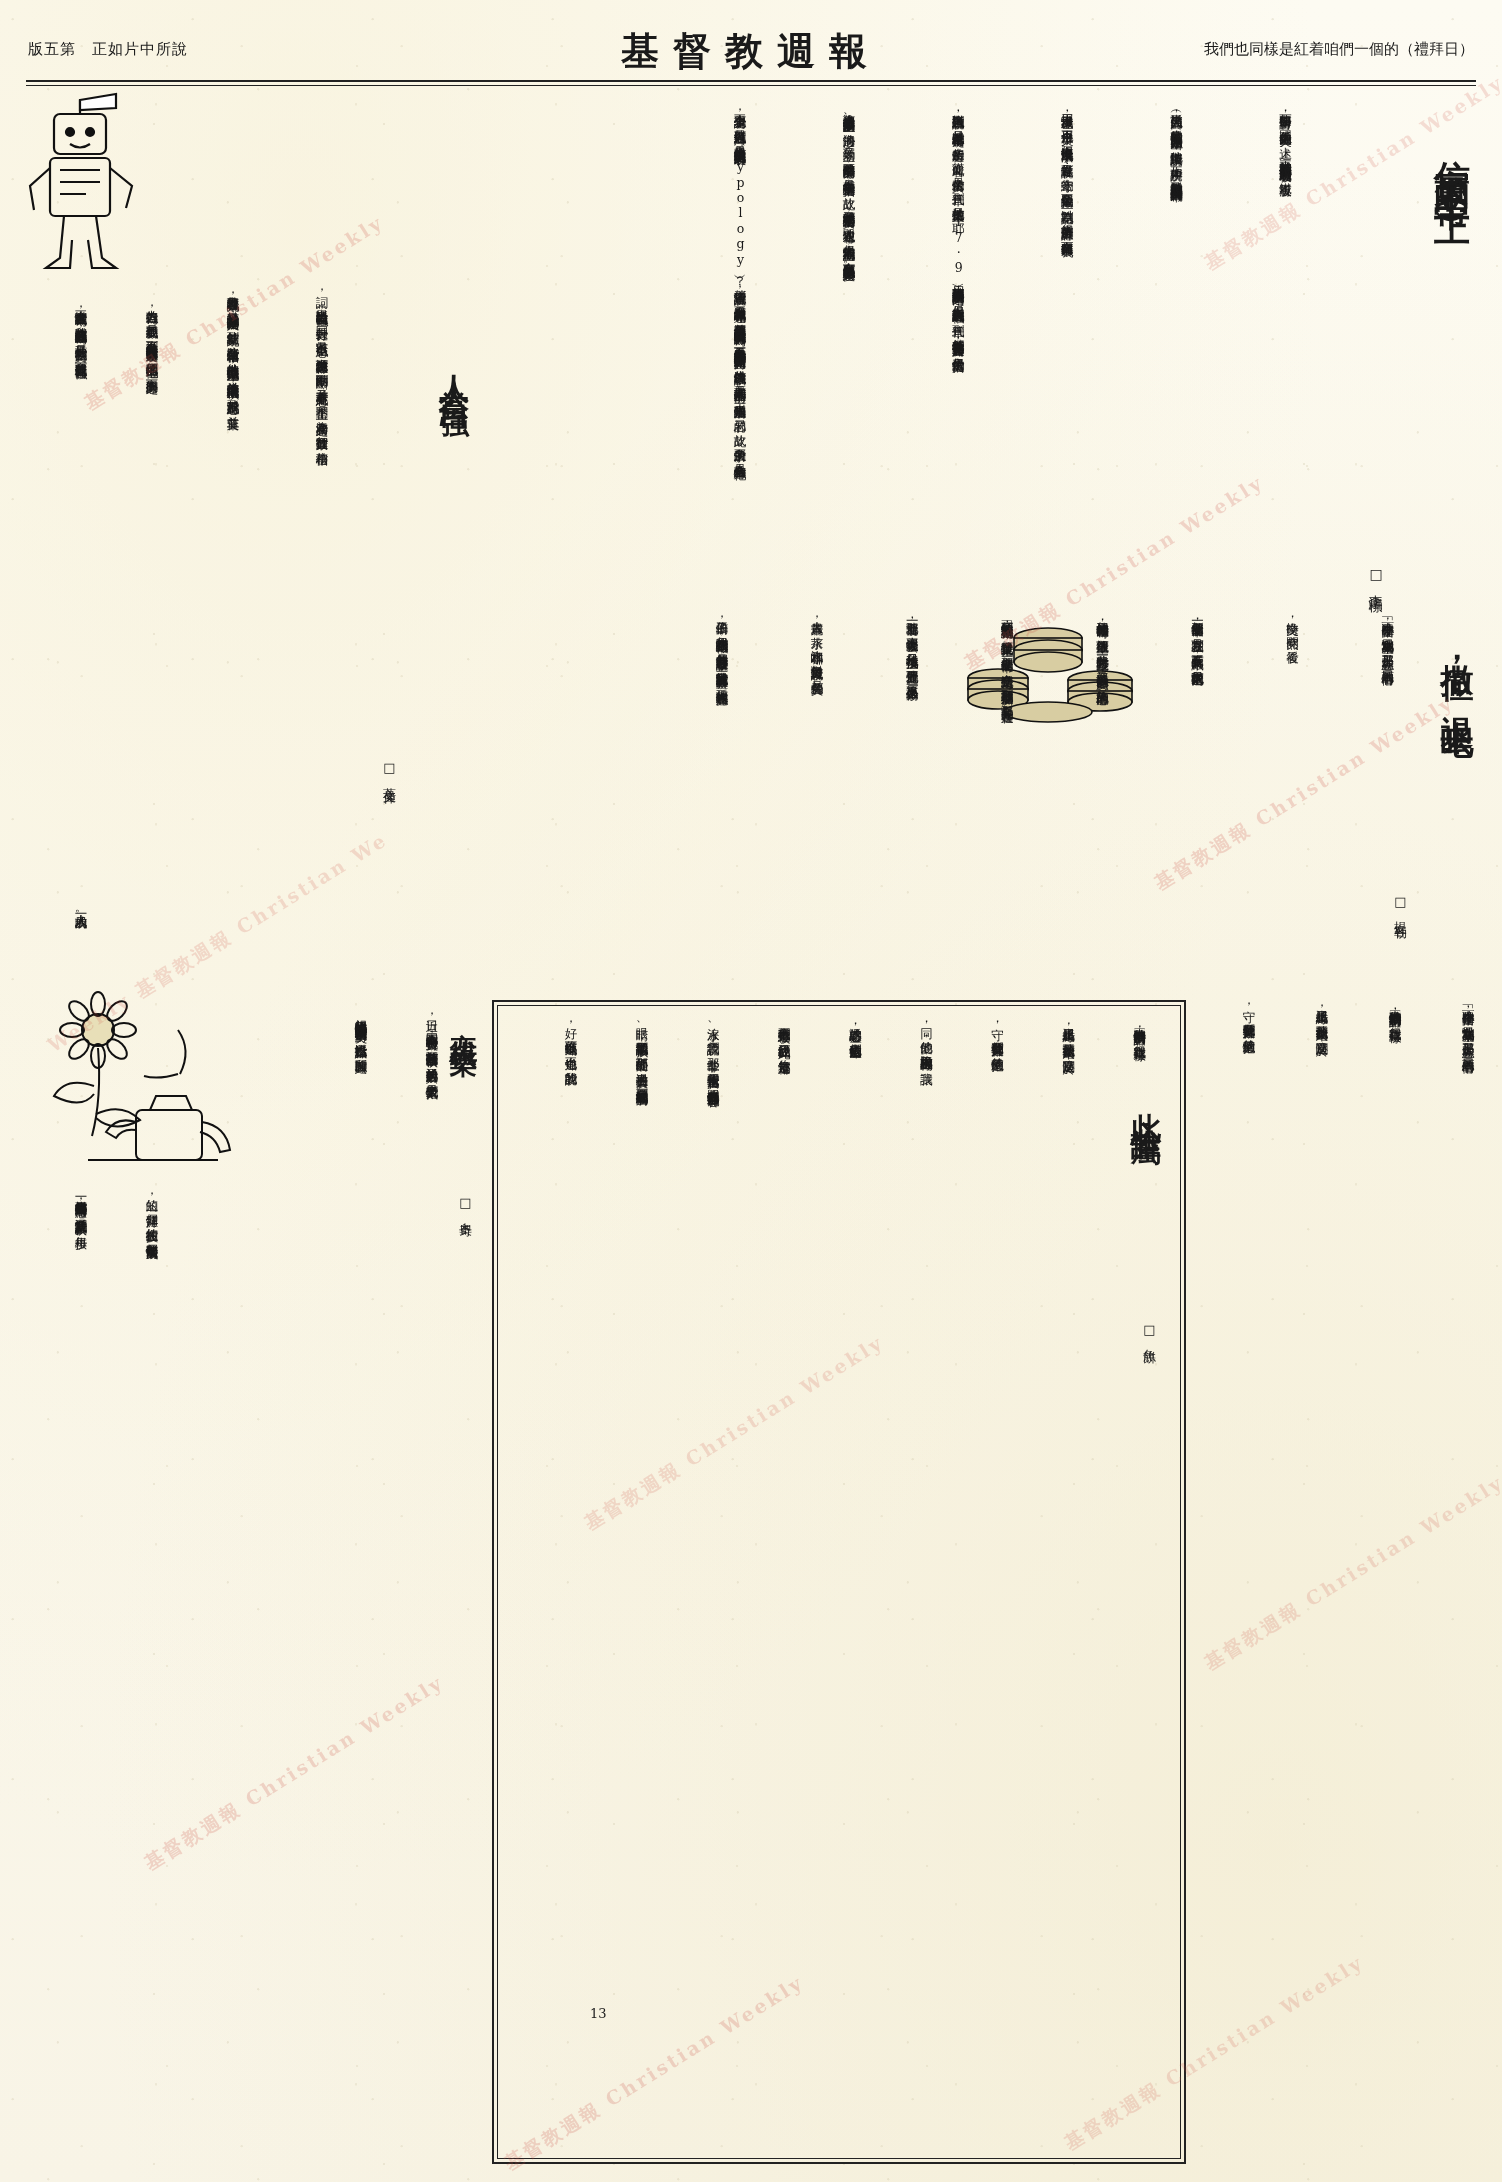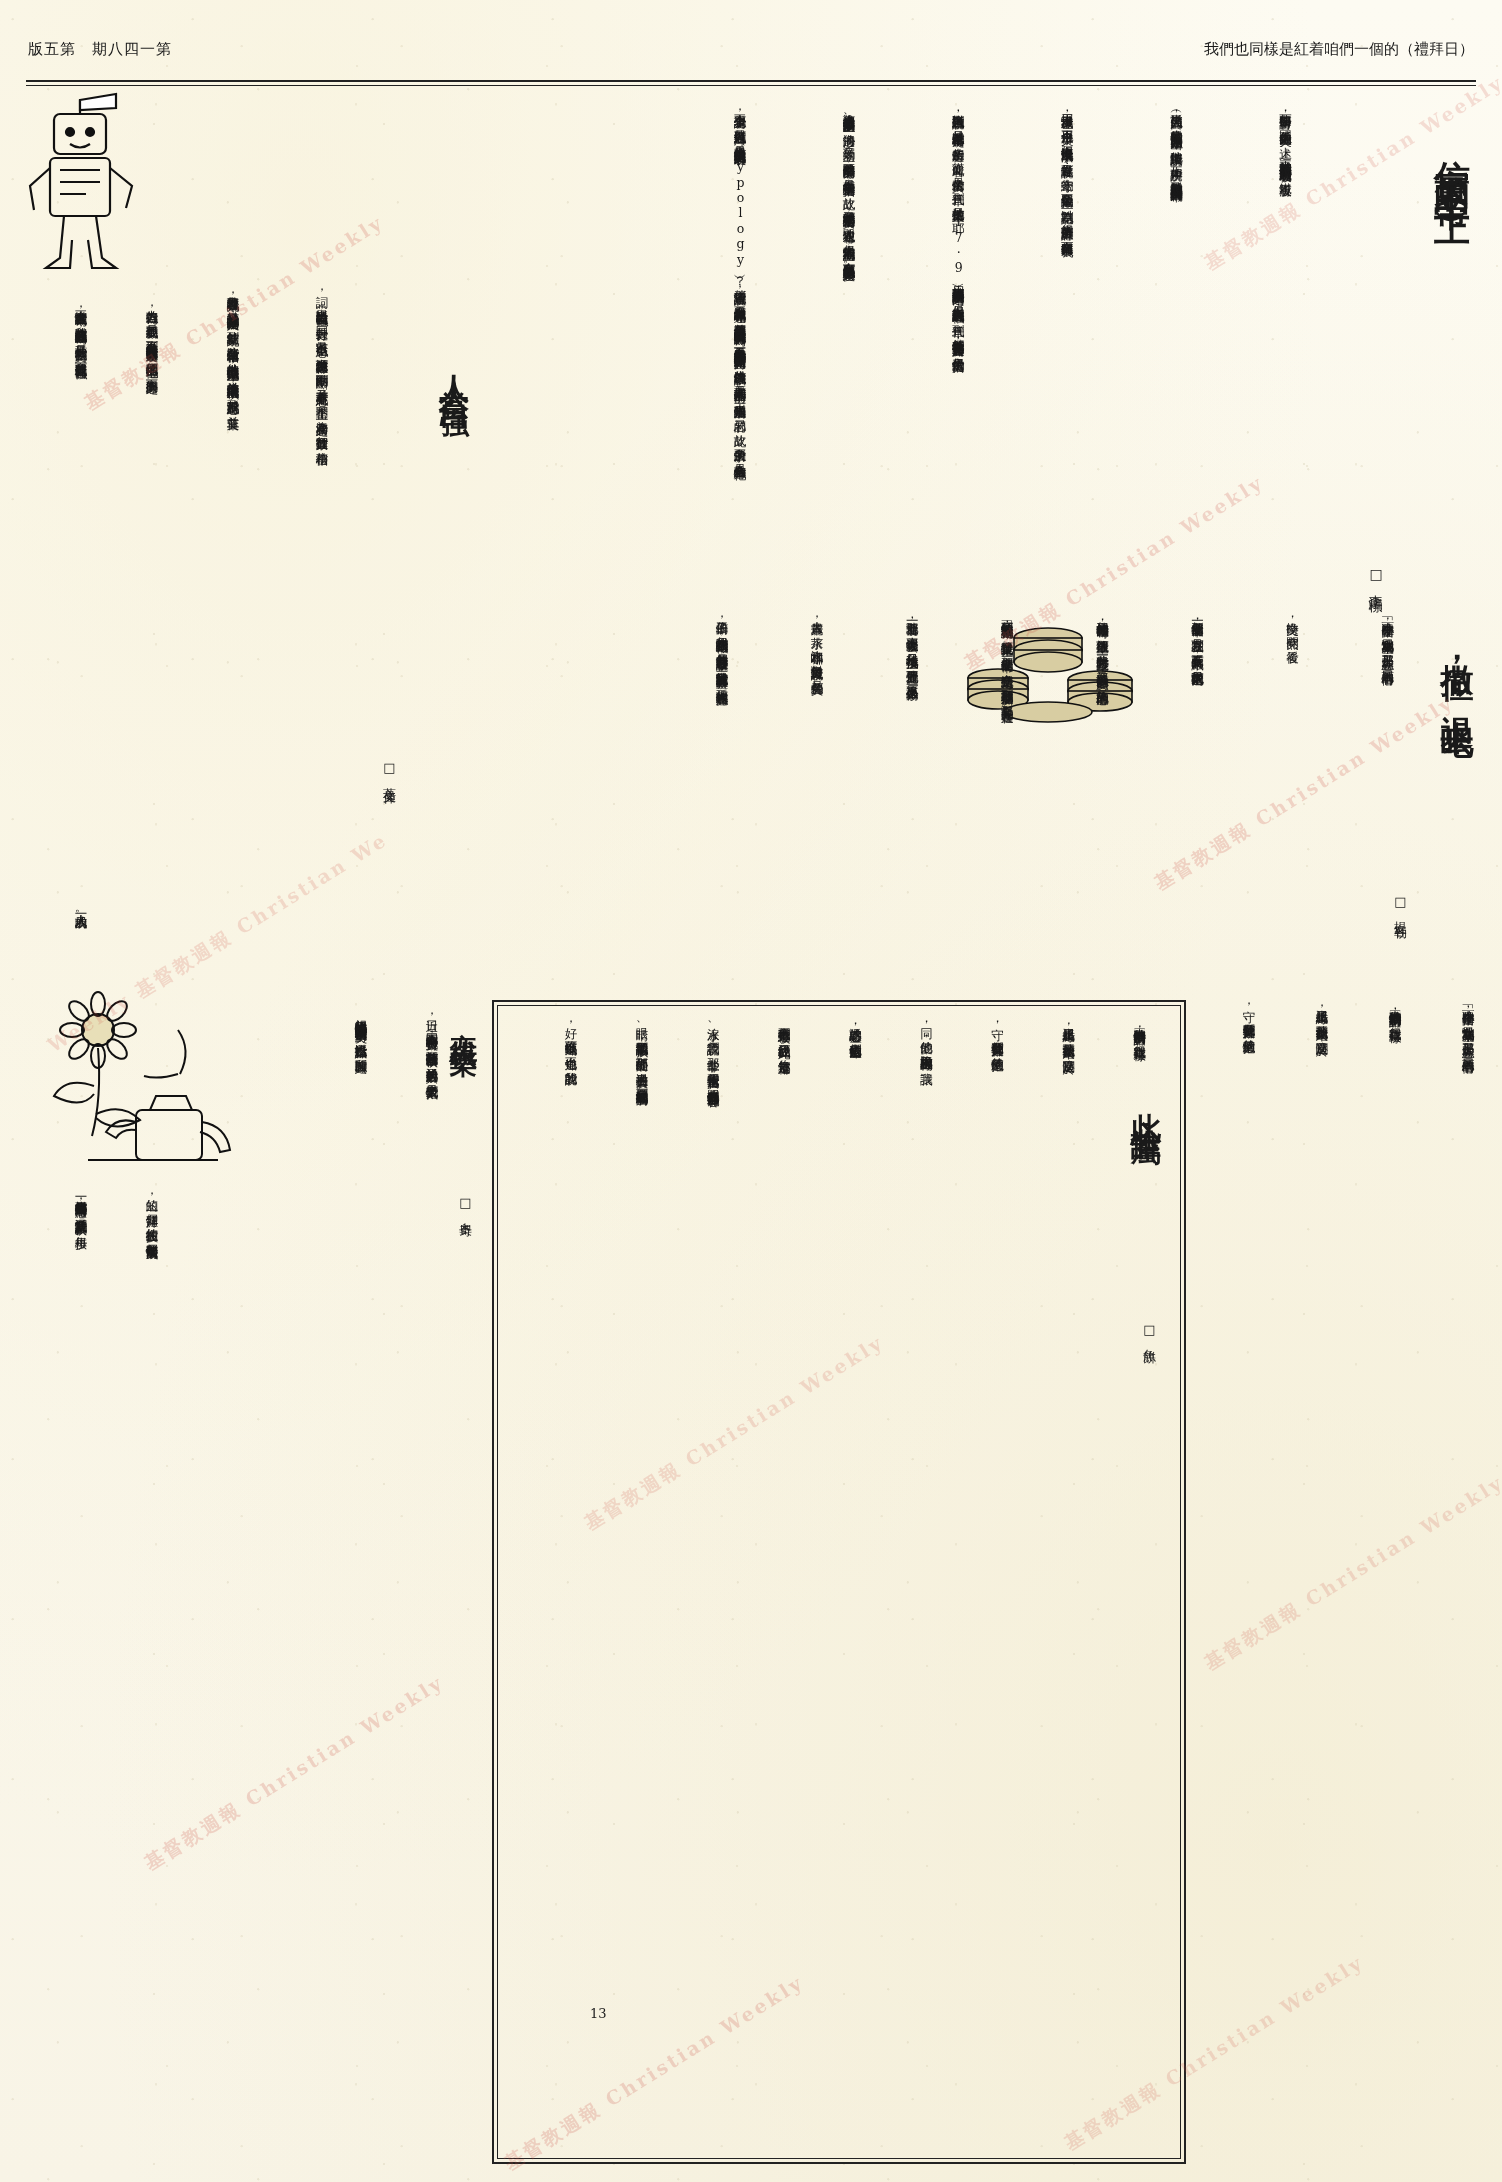--- a/index.html
+++ b/index.html
@@ -146,21 +146,22 @@
     position:absolute;font-size:13px;
   }
 </style>
 </head>
 <body>
 
 <div class="paper-tint"></div>
 <div class="speckles"></div>
 
 <div class="masthead">
-  <div class="mh-left">版五第　期八四一第</div>
+  <div class="mh-left">版五第　正如片中所說</div>
+  <div class="mh-title">基督教週報</div>
   <div class="mh-right">我們也同樣是紅着咱們一個的（禮拜日）</div>
   <div class="mh-rule"></div>
   <div class="mh-rule2"></div>
 </div>
 
 <div class="robot-illus">
   <svg width="130" height="200" viewBox="0 0 130 200">
     <g fill="none" stroke="#111" stroke-width="2.2">
       <rect x="34" y="24" width="52" height="40" rx="6"></rect>
       <circle cx="50" cy="42" r="4" fill="#111"></circle>

